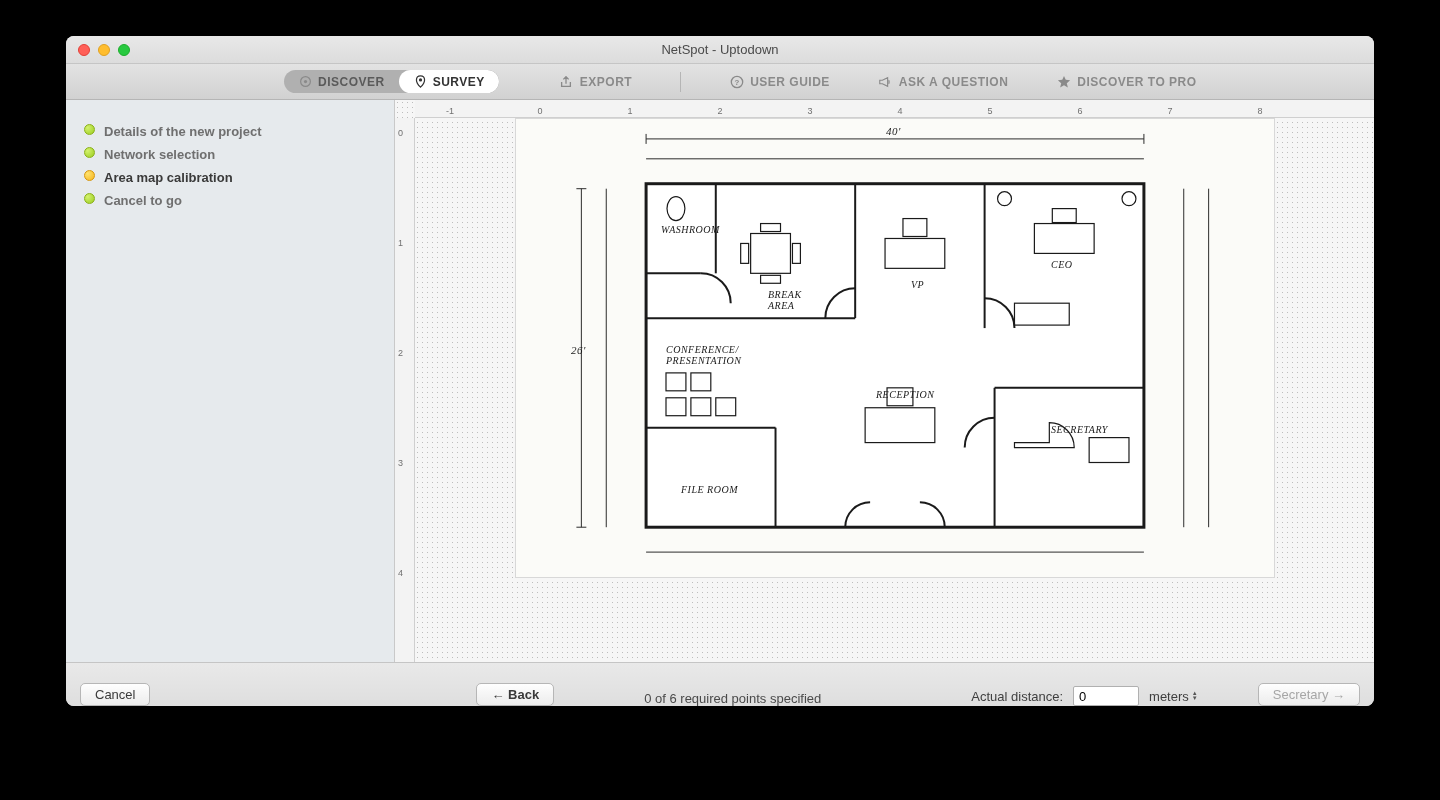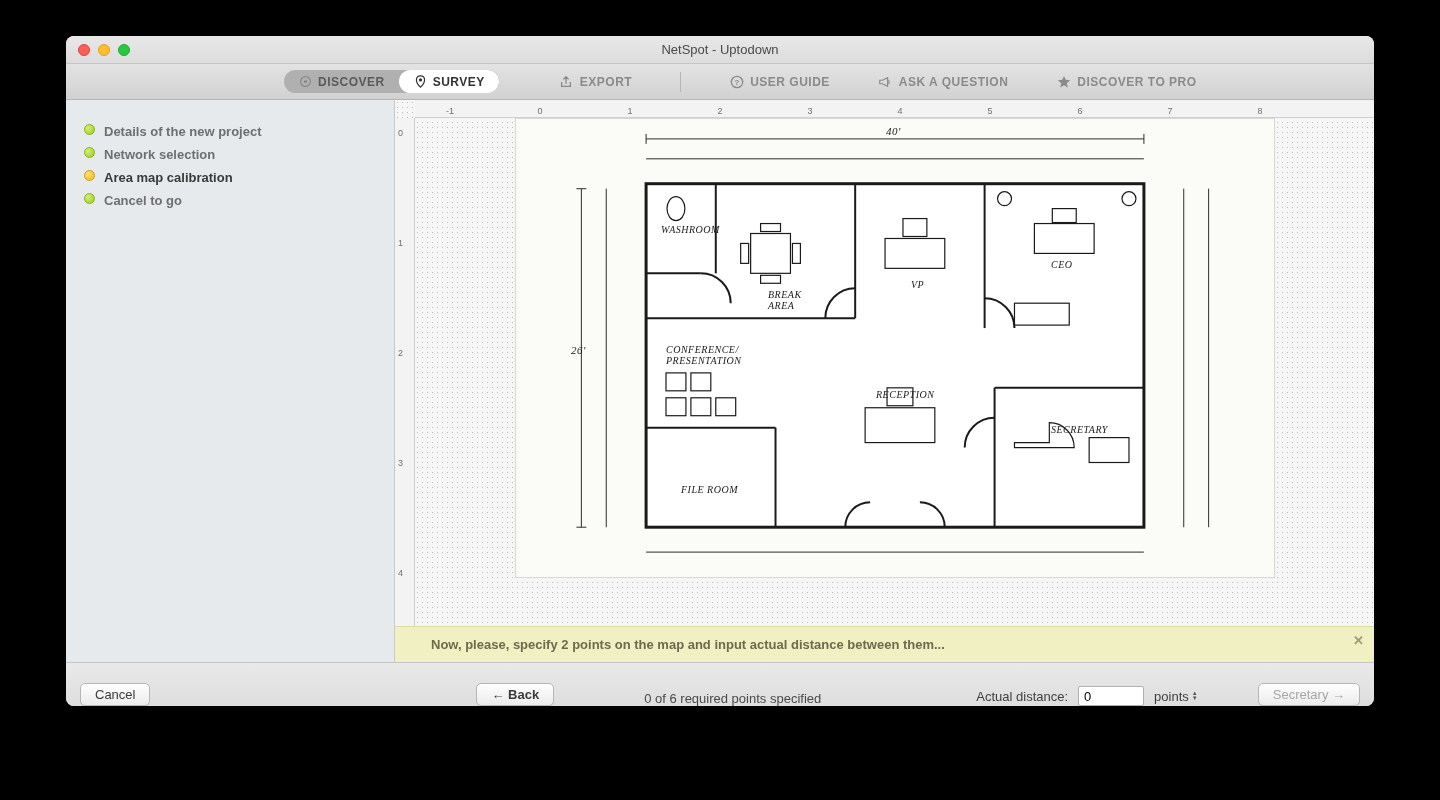--- a/index.html
+++ b/index.html
@@ -482,36 +482,32 @@
           <div class="room-label" style="left:395px; top:160px;">VP</div>
           <div class="room-label" style="left:535px; top:140px;">CEO</div>
           <div class="room-label" style="left:150px; top:225px; width:90px;">Conference/ Presentation</div>
           <div class="room-label" style="left:360px; top:270px;">Reception</div>
           <div class="room-label" style="left:535px; top:305px;">Secretary</div>
           <div class="room-label" style="left:165px; top:365px;">File Room</div>
           <div class="room-label" style="left:370px; top:6px; font-size:11px;">40'</div>
           <div class="room-label" style="left:55px; top:225px; font-size:11px;">26'</div>
         </div>
 
-        <div class="hint">
-          <span>Now, please, specify 2 points on the map and input actual distance between them...</span>
-          <span class="close">✕</span>
-        </div>
       </div>
     </div>
   </div>
 
   <div class="footer">
     <button class="btn">Cancel</button>
     <div class="footer-spacer1"></div>
     <button class="btn back-btn">← Back</button>
     <div class="status-text">0 of 6 required points specified</div>
     <div class="dist-row">
       <span>Actual distance:</span>
       <input type="text" value="0" style="">
       <span class="unit">
-        <span>points</span>
+        <span>meters</span>
         <span class="stepper">▲<br>▼</span>
       </span>
     </div>
     <button class="btn dim continue-btn">Secretary →</button>
   </div>
 </div>
 
 </body></html>

